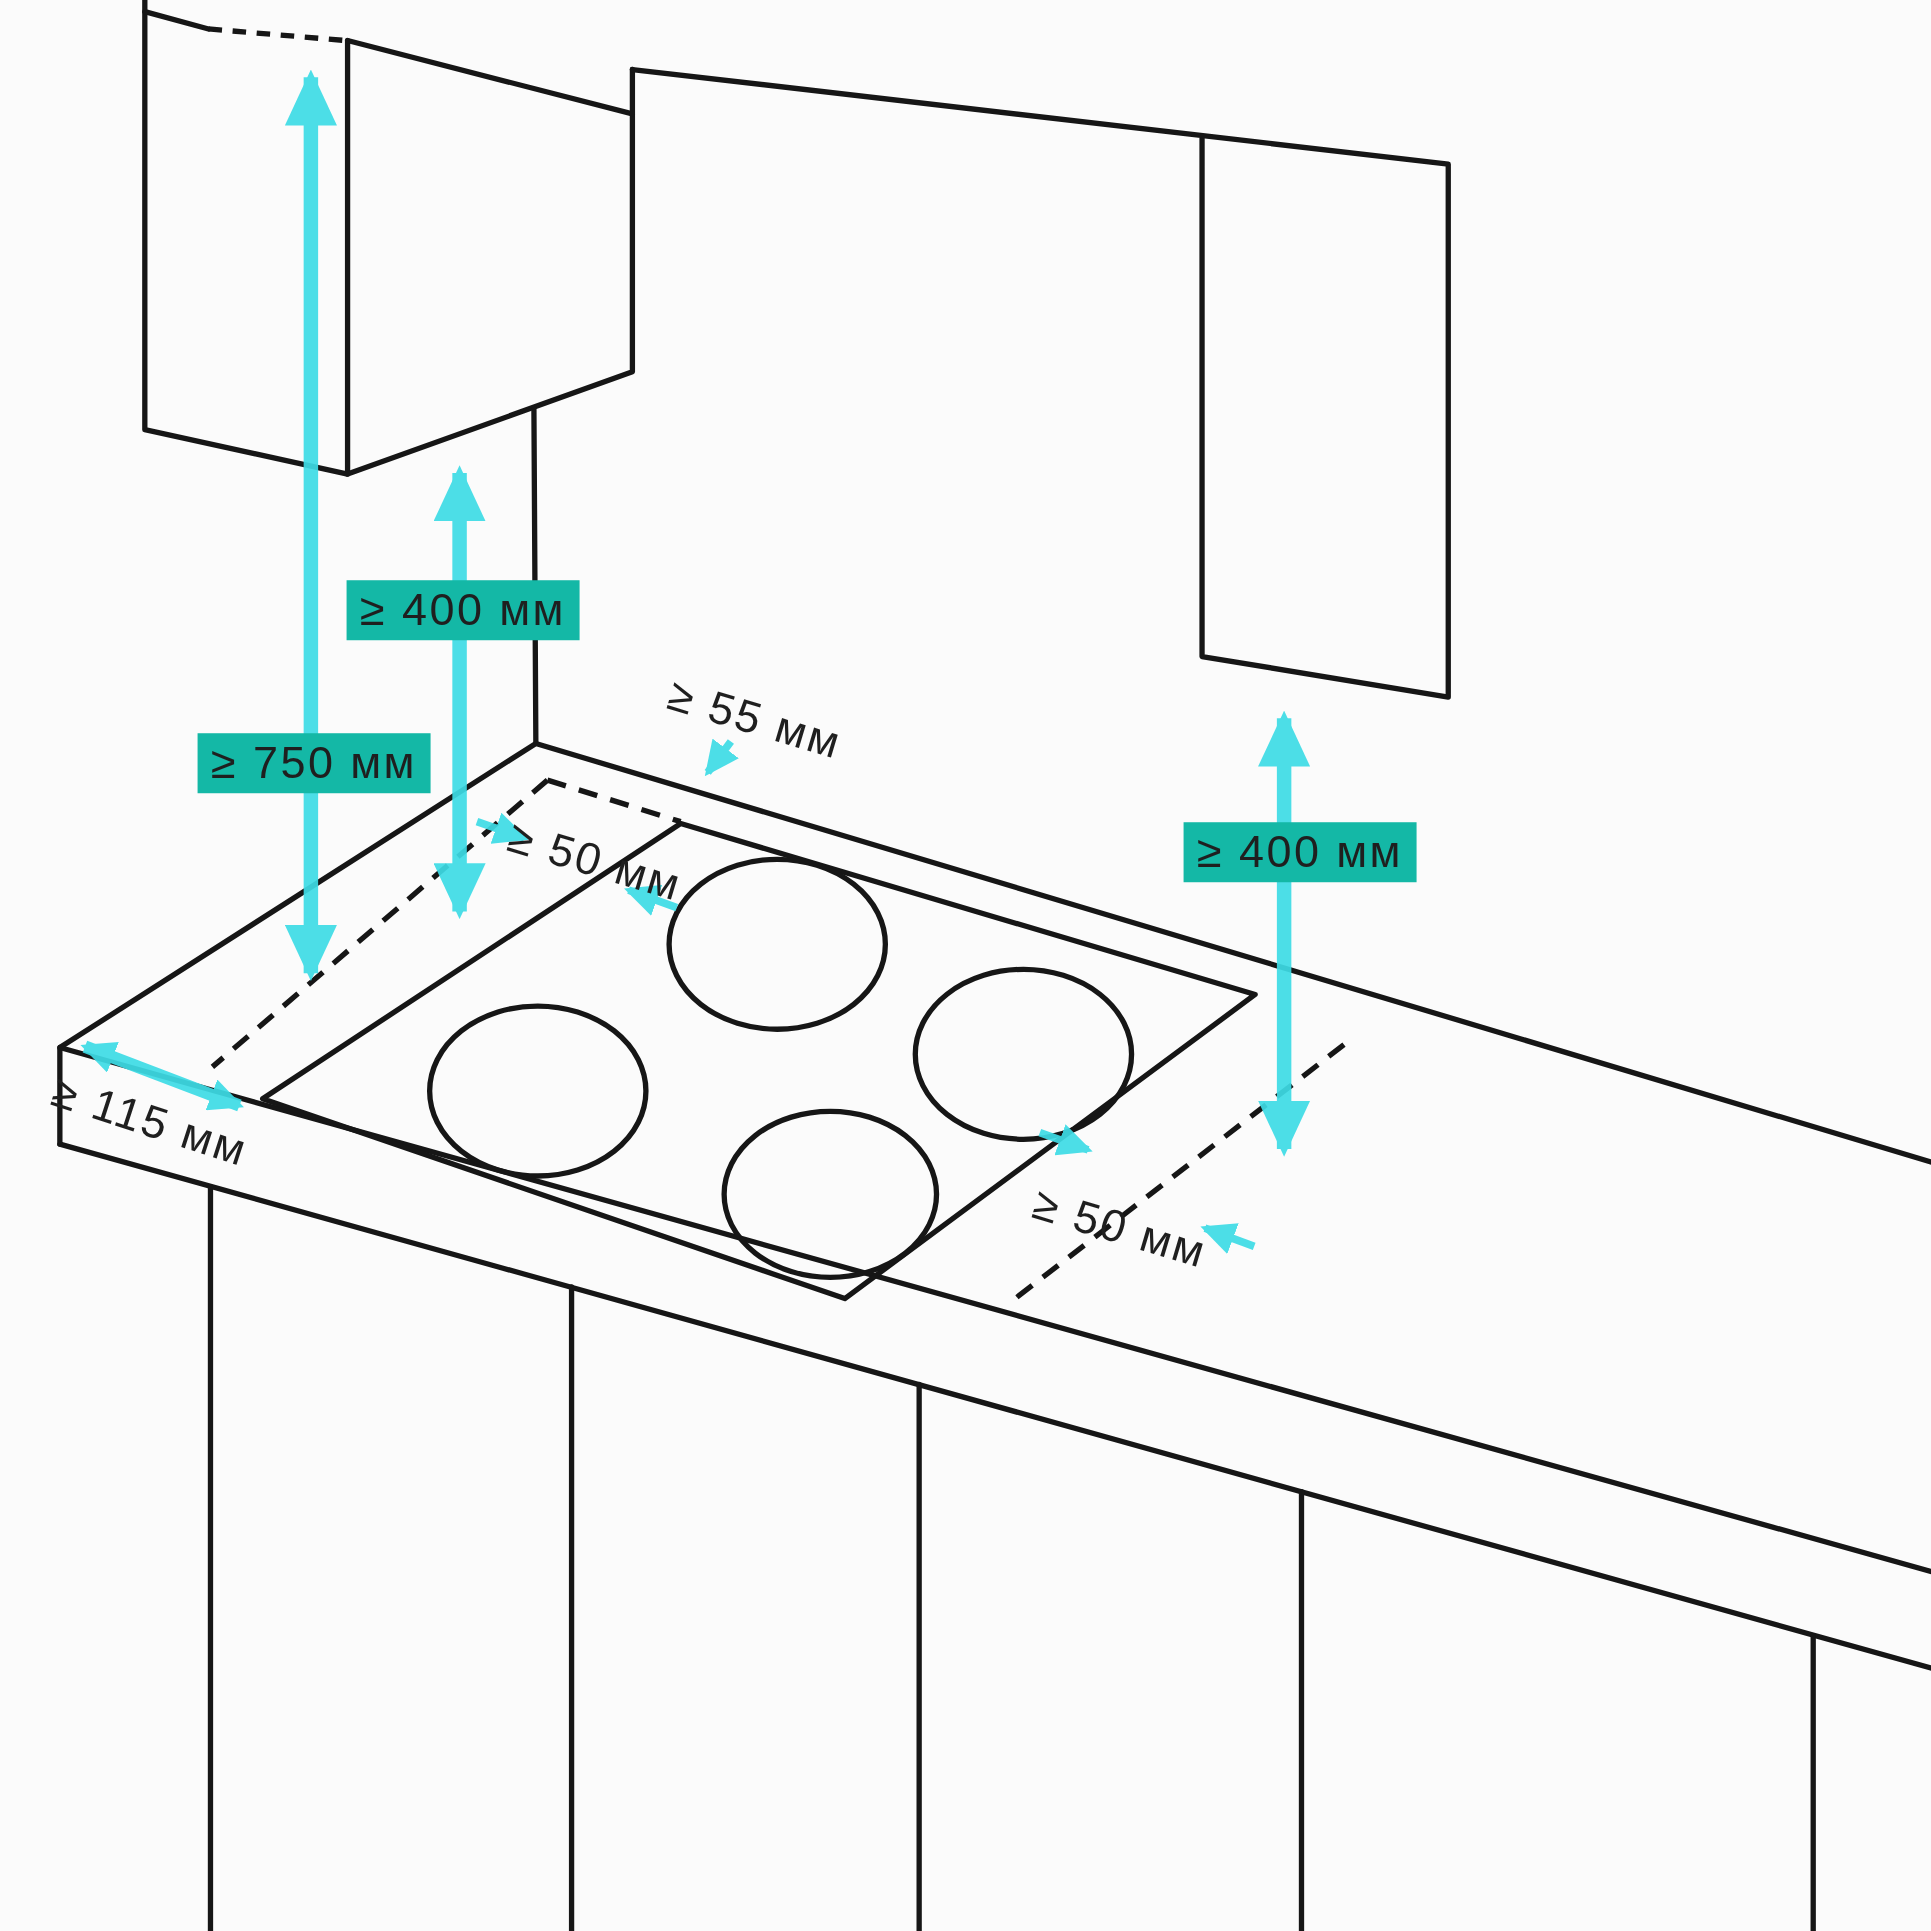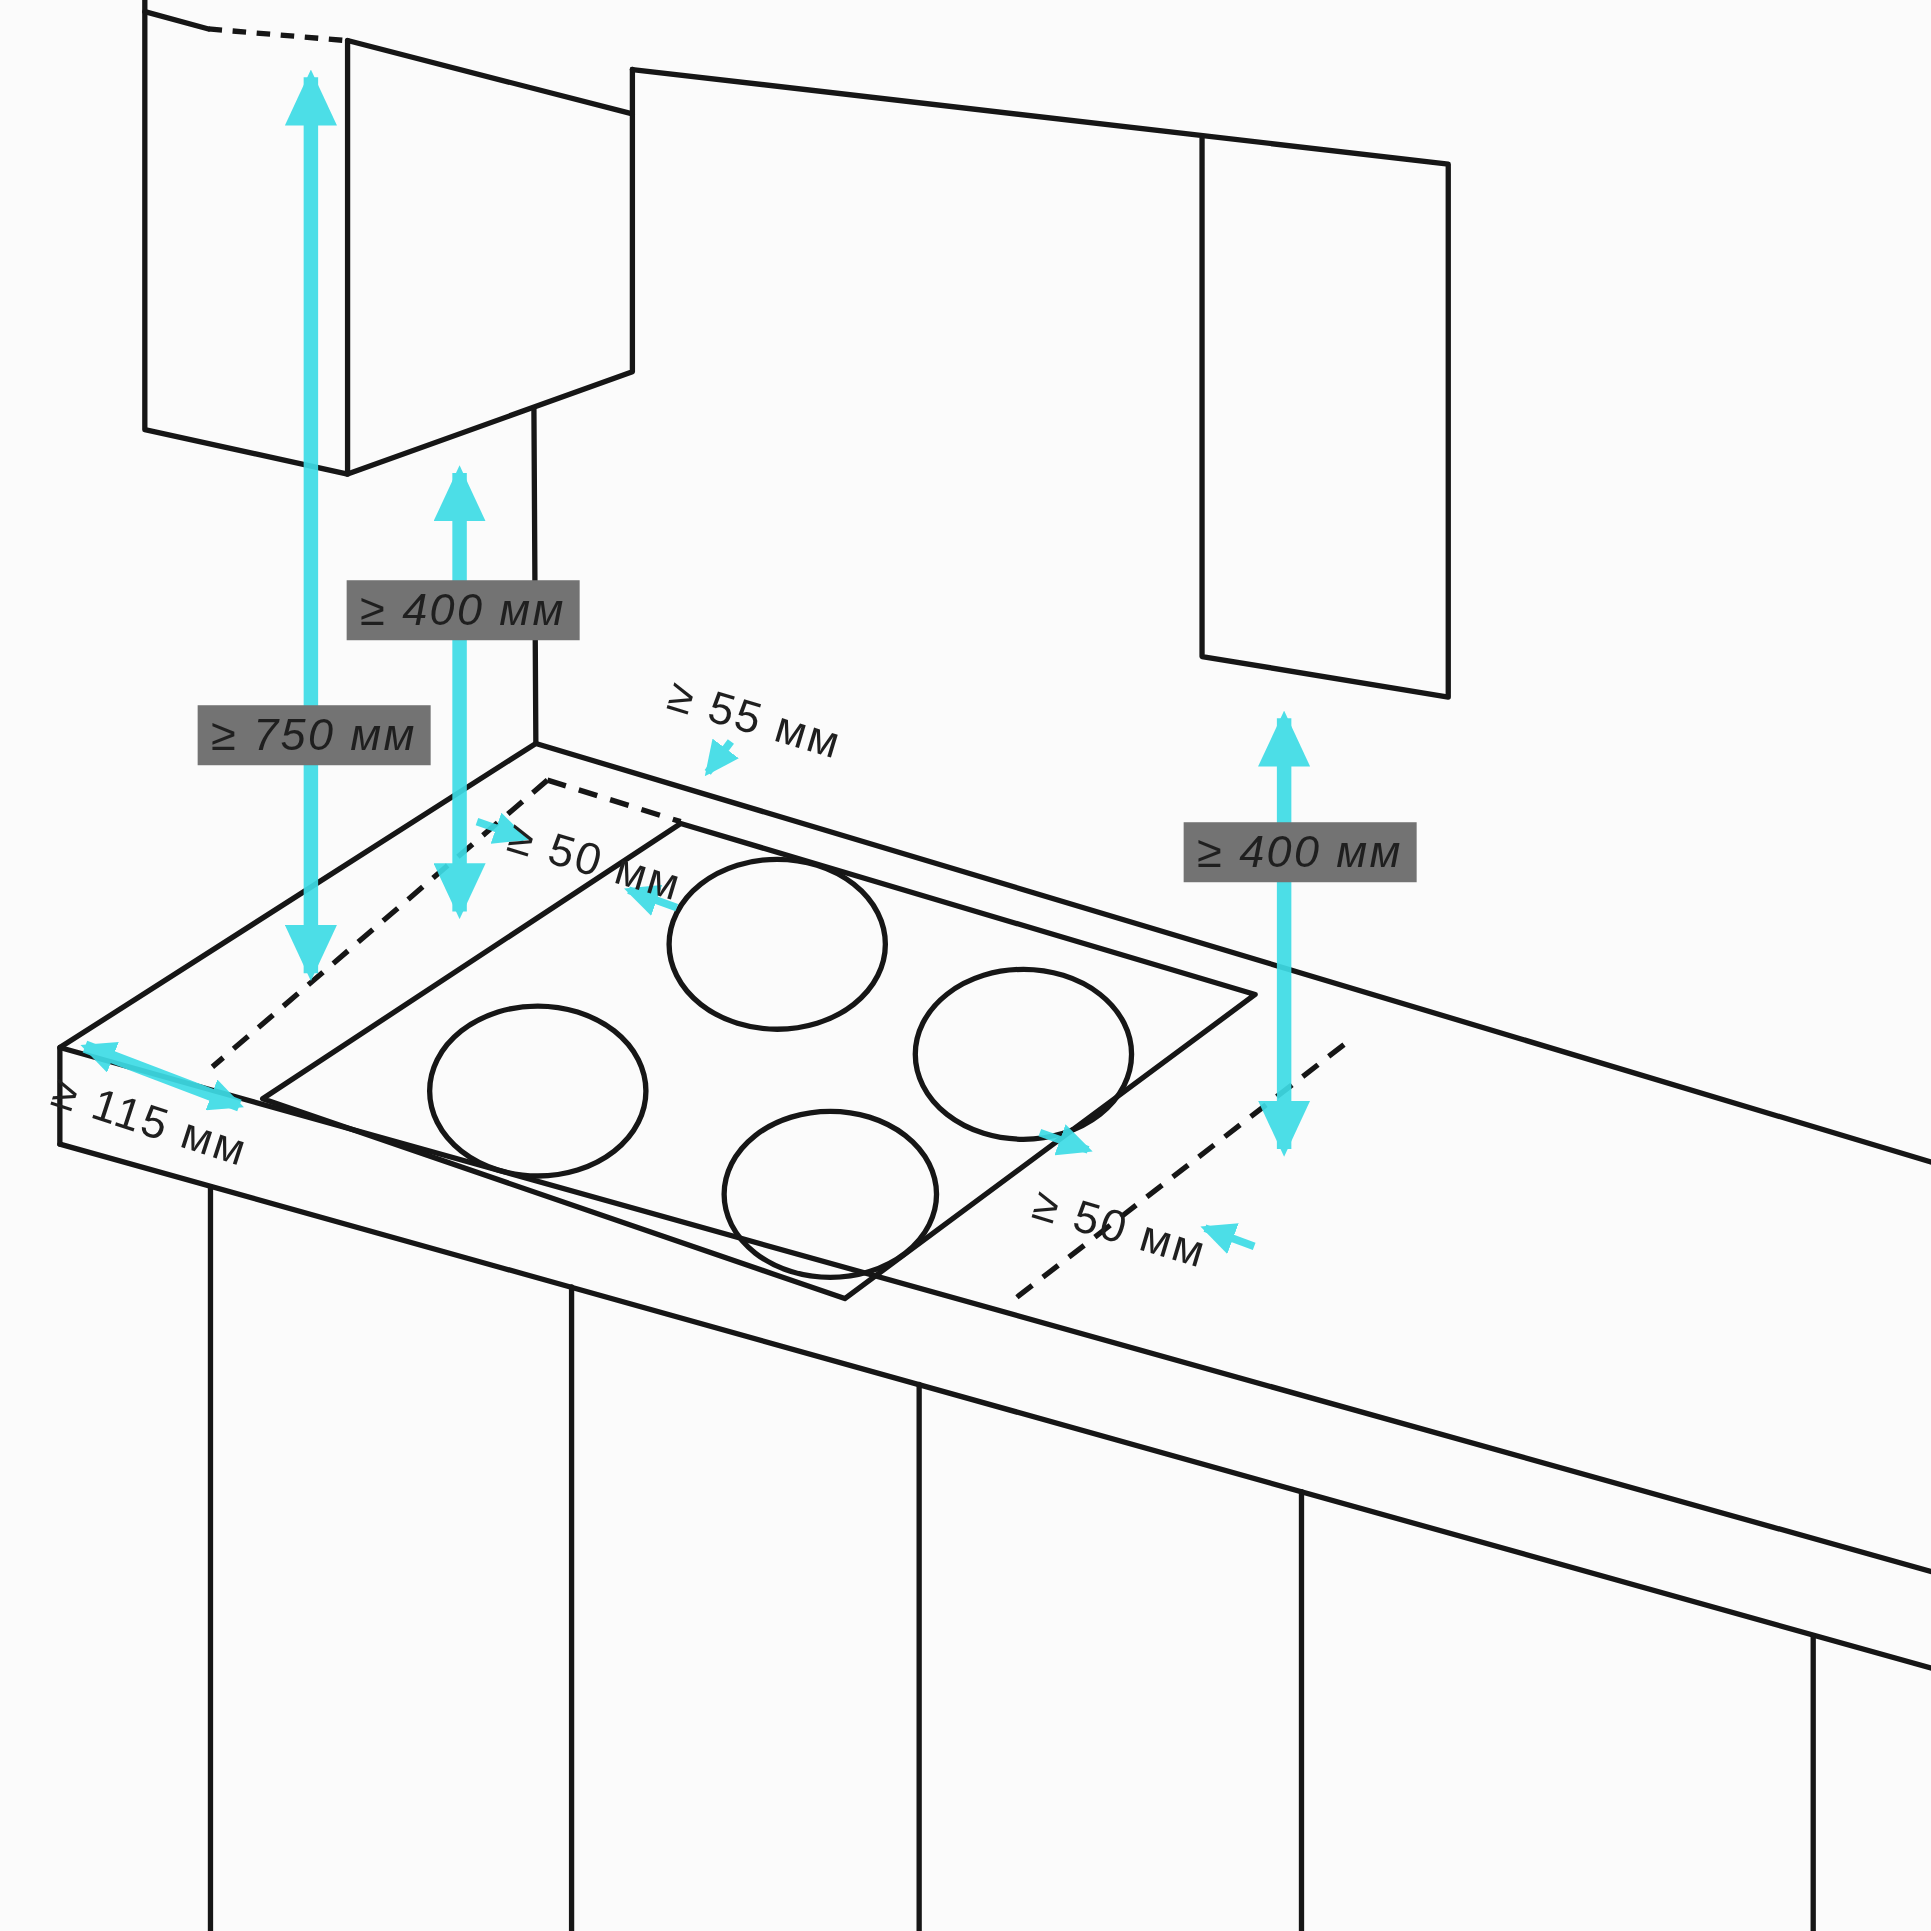--- a/index.html
+++ b/index.html
@@ -8,21 +8,21 @@
     position:relative; width:1931px; height:1931px;
     background:#fbfbfb; overflow:hidden;
     font-family:"Liberation Sans", sans-serif;
   }
   .stage svg { position:absolute; left:0; top:0; width:1931px; height:1931px; }
   .dim-label {
     position:absolute;
     font-size:45px; line-height:1.15;
     color:#1f1f1f; letter-spacing:2.4px; white-space:nowrap;
   }
-  .masked { background:#737373; padding:3.9px 13.5px;font-style:italic; }
+  .masked { background:#14b8a6; padding:3.9px 13.5px; }
 </style>
 </head>
 <body>
 
 <div class="stage">
 
   <svg viewBox="0 0 2000 2000">
     <defs>
       <marker id="headL" orient="auto-start-reverse" markerUnits="userSpaceOnUse" markerWidth="58" markerHeight="54" refX="50" refY="27">
         <path d="M0,0 L58,27 L0,54 Z" fill="#3edce6" stroke="none"></path>
@@ -87,21 +87,21 @@
       <g stroke-width="8">
         <path d="M757,768 L733,800" marker-end="url(#headS)"></path>
         <path d="M494,851 L543,868" marker-end="url(#headS)"></path>
         <path d="M701,940 L651,922" marker-end="url(#headS)"></path>
         <path d="M1077,1173 L1127,1191" marker-end="url(#headS)"></path>
         <path d="M1299,1291 L1248,1272" marker-end="url(#headS)"></path>
       </g>
     </g>
   </svg>
 
-  <div class="dim-label masked" style="left:314px; top:735px; transform:translate(-50%,-50%);">≥ 750 мм</div>
+  <div class="dim-label masked" style="left:314px; top:763px; transform:translate(-50%,-50%);">≥ 750 мм</div>
 
   <div class="dim-label masked" style="left:463px; top:610px; transform:translate(-50%,-50%);">≥ 400 мм</div>
 
   <div class="dim-label" style="left:755px; top:719px; transform:translate(-50%,-50%) rotate(16.7deg);">≥ 55 мм</div>
 
   <div class="dim-label" style="left:595px; top:861px; transform:translate(-50%,-50%) rotate(16.7deg);">≥ 50 мм</div>
 
   <div class="dim-label masked" style="left:1300px; top:852px; transform:translate(-50%,-50%);">≥ 400 мм</div>
 
   <div class="dim-label" style="left:150px; top:1121px; transform:translate(-50%,-50%) rotate(18deg);">≥ 115 мм</div>

